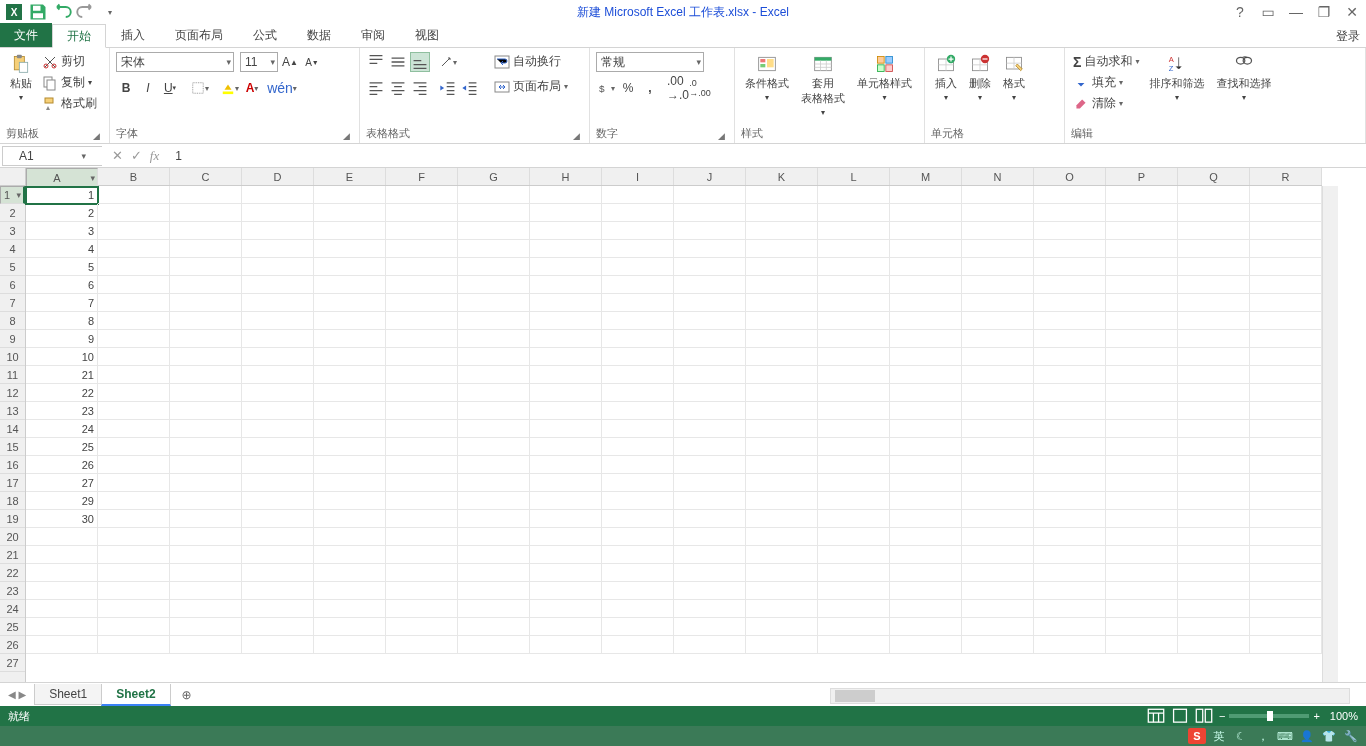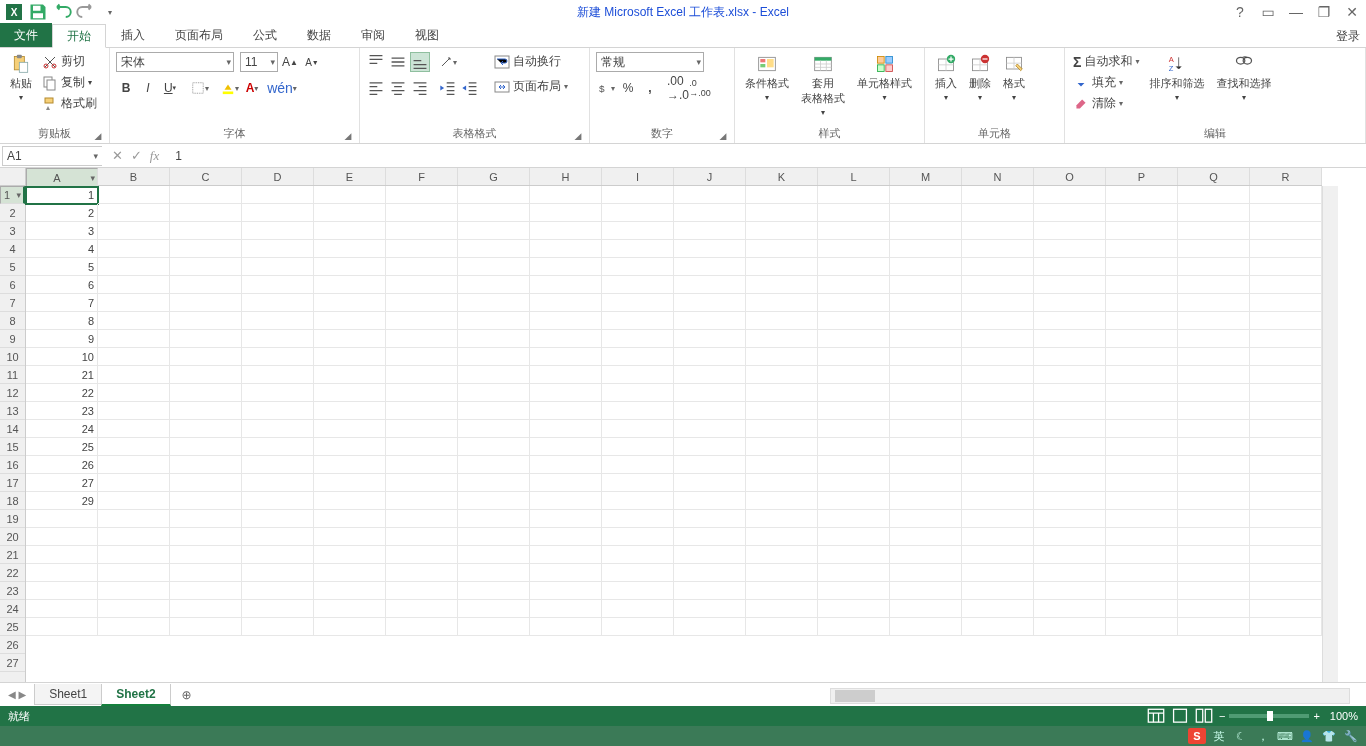--- a/index.html
+++ b/index.html
@@ -18,36 +18,36 @@
 .tabsrow { height:24px; background:#fff; display:flex; align-items:flex-end; border-bottom:1px solid #d4d4d4; position:relative; }
 .tab-file { background:#217346; color:#fff; padding:4px 14px; font-size:12px; height:24px; display:flex; align-items:center; }
 .tab { padding:4px 14px; font-size:12px; color:#444; height:24px; display:flex; align-items:center; border:1px solid transparent; }
 .tab.active { border:1px solid #d4d4d4; border-bottom:1px solid #fff; background:#fff; color:#217346; margin-bottom:-1px; }
 .login { position:absolute; right:6px; top:4px; font-size:12px; color:#444; }
 
 
 .ribbon { height:96px; background:#fff; border-bottom:1px solid #d4d4d4; display:flex; }
 .group { border-right:1px solid #e1e1e1; padding:4px 6px 2px 6px; display:flex; flex-direction:column; justify-content:space-between; position:relative; }
 .group-body { flex:1; display:flex; align-items:flex-start; gap:4px; }
-.group-label { text-align:center; font-size:11px; color:#666; padding-top:2px; position:relative; }
+.group-label { text-align:left; font-size:11px; color:#666; padding-top:2px; position:relative; }
 .group-label .launcher { position:absolute; right:0; bottom:0; width:10px; height:10px; font-size:9px; color:#777; }
 .btn { display:flex; align-items:center; gap:3px; font-size:12px; color:#444; padding:1px 2px; white-space:nowrap; }
 .btn svg, .btn .glyph { width:16px; height:16px; flex-shrink:0; }
 .vstack { display:flex; flex-direction:column; gap:2px; }
 .bigbtn { display:flex; flex-direction:column; align-items:center; justify-content:center; gap:2px; font-size:11px; color:#444; padding:2px 4px; text-align:center; }
 .bigbtn svg { width:20px; height:20px; }
 .sel { border:1px solid #ababab; background:#fff; height:20px; font-size:12px; padding:0 14px 0 4px; position:relative; display:inline-flex; align-items:center; }
 .sel::after { content:"▾"; position:absolute; right:2px; font-size:9px; color:#666; }
 .iconrow { display:flex; gap:2px; }
 .ico16 { width:20px; height:20px; display:flex; align-items:center; justify-content:center; border:1px solid transparent; }
 .ico16.pressed { background:#cce4d6; border:1px solid #8fbf9f; }
 
 
 .fbar { height:24px; border-bottom:1px solid #d4d4d4; display:flex; align-items:center; background:#fff; }
-.namebox { width:100px; border:1px solid #ccc; border-right:none; height:20px; margin:2px 0 2px 2px; padding:0 4px; font-size:12px; display:flex; align-items:center; justify-content:space-between; }
+.namebox { width:100px; border:1px solid #ccc; border-right:none; height:20px; margin:2px 0 2px 2px; padding:0 16px; font-size:12px; display:flex; align-items:center; justify-content:space-between; }
 .namebox::after{content:"▾"; font-size:9px; color:#666;}
 .fx-btns { display:flex; gap:8px; padding:0 10px; color:#999; font-size:13px; align-items:center; }
 .fx-lbl { font-style:italic; font-family:"Cambria Math",serif; }
 .fval { flex:1; padding:0 6px; font-size:12px; }
 
 
 .grid-wrap { position:relative; height:calc(746px - 24px - 24px - 96px - 24px - 24px - 20px - 20px); display:flex; }
 .corner { width:26px; height:18px; background:#f0f0f0; border-right:1px solid #ccc; border-bottom:1px solid #ccc; flex-shrink:0; }
 .colhdrs { display:flex; height:18px; background:#f0f0f0; border-bottom:1px solid #ccc; }
 .colhdr { width:72px; text-align:center; font-size:11px; color:#555; border-right:1px solid #ddd; display:flex; align-items:center; justify-content:center; }
@@ -60,21 +60,21 @@
 .cell { width:72px; height:18px; border-right:1px solid #e7e7e7; border-bottom:1px solid #e7e7e7; font-size:11px; padding:0 3px; display:flex; align-items:center; justify-content:flex-end; }
 .cell.active { outline:2px solid #217346; outline-offset:-1px; }
 .grid-top { display:flex; }
 .grid-body { display:flex; overflow:hidden; height:calc(100% - 18px); }
 .vscroll { width:16px; background:#f0f0f0; border-left:1px solid #ddd; }
 
 
 .sheetbar { height:24px; background:#fff; border-top:1px solid #d4d4d4; display:flex; align-items:center; position:relative; }
 .sheet-nav { display:flex; gap:2px; padding:0 8px; color:#888; font-size:10px; }
 .sheet-tab { padding:3px 14px; font-size:12px; border:1px solid #ccc; border-top:none; background:#f4f4f4; margin-right:-1px; position:relative; }
-.sheet-tab.active { background:#fff; border-bottom:2px solid #15803d; font-weight:bold; color:#217346; }
+.sheet-tab.active { background:#fff; border-bottom:2px solid #3b82f6; font-weight:bold; color:#217346; }
 .sheet-add { width:22px; height:22px; display:flex; align-items:center; justify-content:center; color:#666; border:1px solid transparent; border-radius:50%; margin-left:6px;}
 .hscroll { position:absolute; right:16px; bottom:2px; width:520px; height:16px; background:#f0f0f0; border:1px solid #ddd; display:flex; align-items:center;}
 .hscroll .thumb{width:40px;height:12px;background:#cdcdcd;margin-left:4px;}
 
 
 .status { height:20px; background:#217346; color:#fff; display:flex; align-items:center; font-size:11px; padding:0 8px; justify-content:space-between; }
 .viewbtns { display:flex; gap:6px; align-items:center; }
 .viewbtns .vb { width:18px; height:14px; display:flex; align-items:center; justify-content:center; }
 .zoom { display:flex; align-items:center; gap:4px; }
 .zoom .track{width:80px;height:4px;background:#4f9b73;position:relative;}
@@ -855,20 +855,40 @@
           <div class="cell"></div>
           <div class="cell"></div>
           <div class="cell"></div>
           <div class="cell"></div>
           <div class="cell"></div>
           <div class="cell"></div>
           <div class="cell"></div>
           <div class="cell"></div>
         </div>
         <div class="cellrow">
+          <div class="cell">30</div>
+          <div class="cell"></div>
+          <div class="cell"></div>
+          <div class="cell"></div>
+          <div class="cell"></div>
+          <div class="cell"></div>
+          <div class="cell"></div>
+          <div class="cell"></div>
+          <div class="cell"></div>
+          <div class="cell"></div>
+          <div class="cell"></div>
+          <div class="cell"></div>
+          <div class="cell"></div>
+          <div class="cell"></div>
+          <div class="cell"></div>
+          <div class="cell"></div>
+          <div class="cell"></div>
+          <div class="cell"></div>
+        </div>
+        <div class="cellrow">
           <div class="cell"></div>
           <div class="cell"></div>
           <div class="cell"></div>
           <div class="cell"></div>
           <div class="cell"></div>
           <div class="cell"></div>
           <div class="cell"></div>
           <div class="cell"></div>
           <div class="cell"></div>
           <div class="cell"></div>

